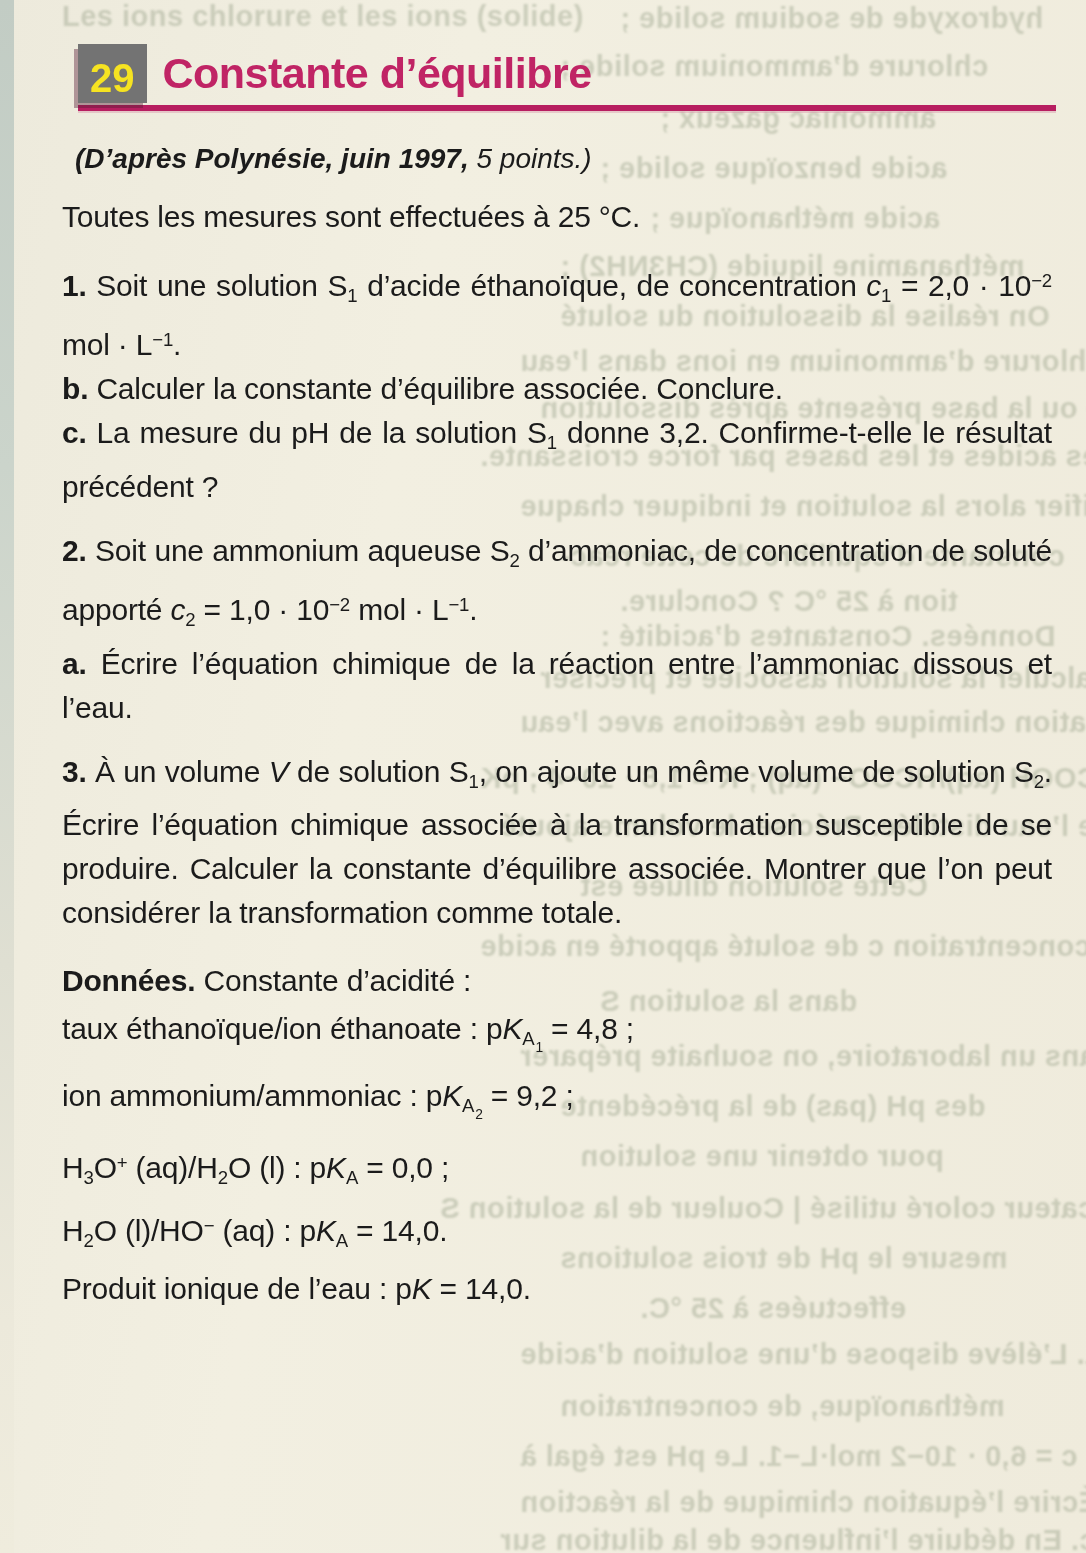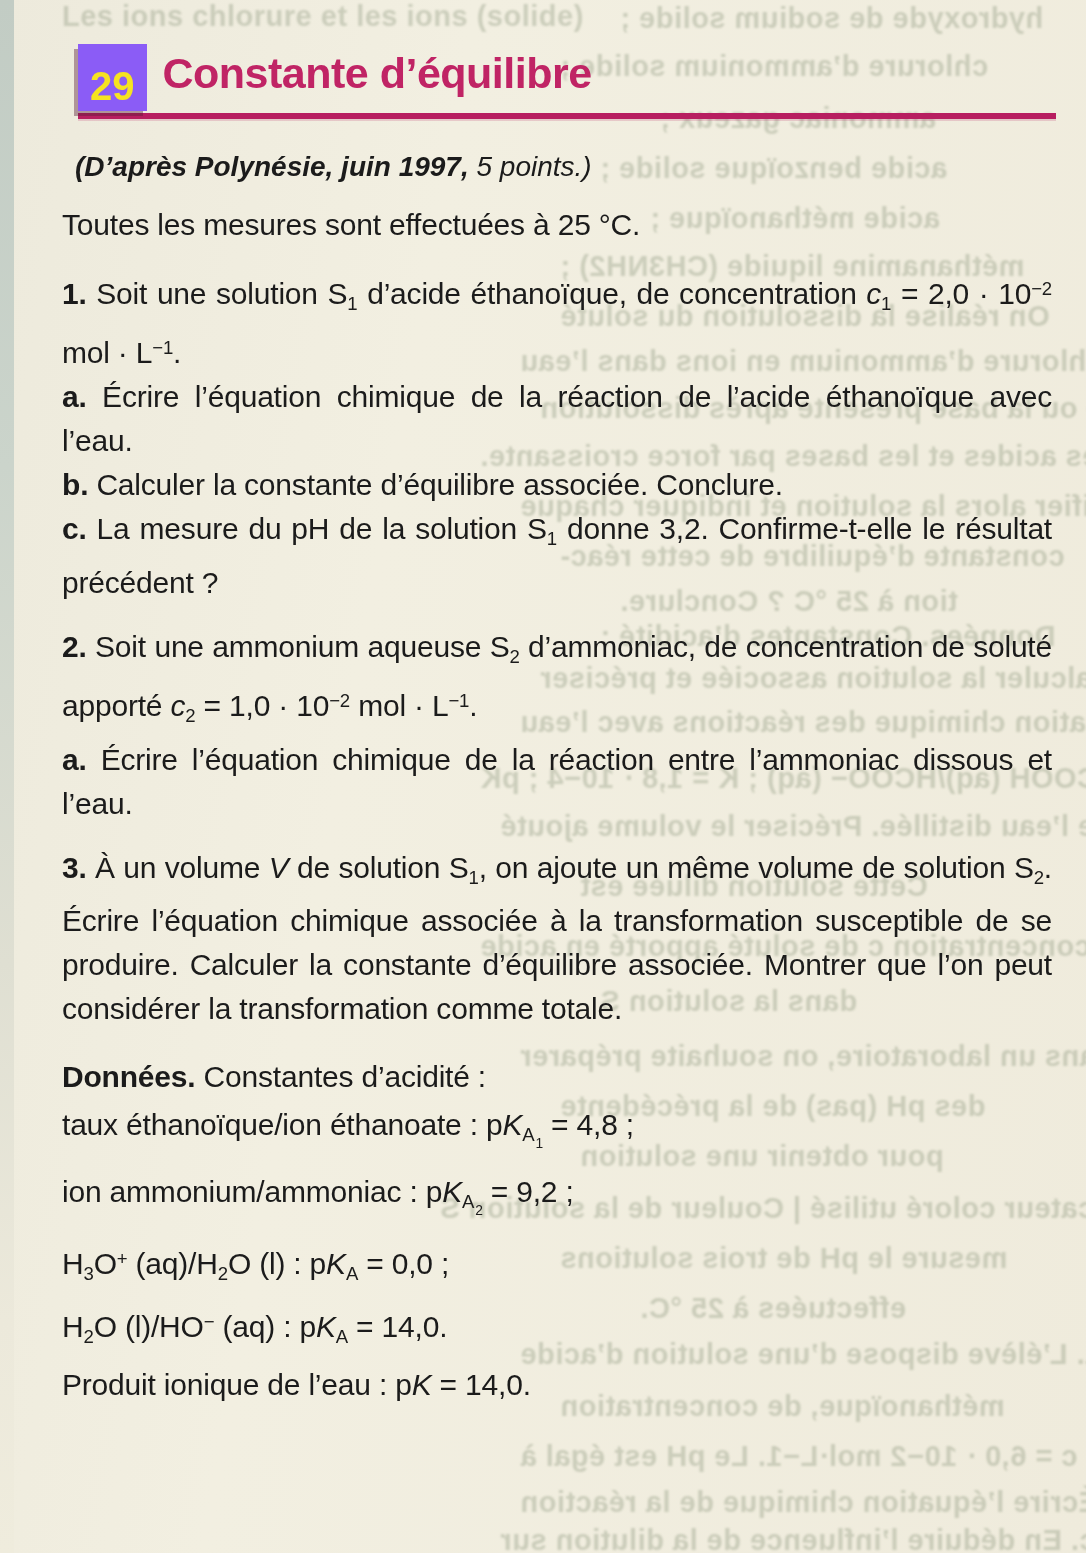--- a/index.html
+++ b/index.html
@@ -32,34 +32,34 @@
   }
   .ghost-line.mirrored { transform: scaleX(-1); }
 
   .content { position: absolute; left: 62px; top: 0; width: 990px; z-index: 2; }
 
   
   .exercise-header { margin: 44px 0 0 16px; }
   .header-row { display: flex; align-items: flex-end; }
   .exercise-number {
     display: inline-block;
-    background: #8b5cf6;
+    background: #737373;
     color: #f6e321;
     font-weight: bold;
     font-size: 40px;
     line-height: 1;
-    padding: 22px 12px 5px 12px;
+    padding: 14px 12px 5px 12px;
     box-shadow: -4px 5px 0 rgba(88, 28, 56, 0.42);
   }
   .exercise-title {
     color: #c02465;
     font-weight: bold;
     font-size: 43px;
     line-height: 1;
-    margin: 0 0 16px 16px;
+    margin: 0 0 8px 16px;
     letter-spacing: -0.5px;
   }
   .header-rule {
     width: 978px; height: 6px;
     background: #b71e60;
     margin-top: 2px;
     box-shadow: 0 2px 0 rgba(183, 30, 96, 0.18);
   }
 
   .source-line {
@@ -137,29 +137,28 @@
       <h1 class="exercise-title">Constante d’équilibre</h1>
     </div>
     <div class="header-rule"></div>
   </div>
 
   <div class="source-line"><span class="seg-bi">(D’après Polynésie, juin 1997,</span><span class="seg-i"> 5 points.)</span></div>
 
   <div class="body-text">
     <p class="para gap-sm"><span>Toutes les mesures sont effectuées à 25 °C.</span></p>
     <p class="para gap-lg"><span class="seg-b">1.</span><span> Soit une solution S</span><span class="seg-sub">1</span><span> d’acide éthanoïque, de concentration </span><span class="seg-i">c</span><span class="seg-sub">1</span><span> = 2,0 · 10</span><span class="seg-sup">−2</span><span> mol · L</span><span class="seg-sup">−1</span><span>.</span></p>
-    <p class="para gap-sm"><span class="seg-b">a.</span><span> Écrire l’équation chimique de la réaction de l’acide éthanoïque avec l’eau.</span></p>
     <p class="para gap-sm"><span class="seg-b">b.</span><span> Calculer la constante d’équilibre associée. Conclure.</span></p>
     <p class="para gap-sm"><span class="seg-b">c.</span><span> La mesure du pH de la solution S</span><span class="seg-sub">1</span><span> donne 3,2. Confirme-t-elle le résultat précédent ?</span></p>
     <p class="para gap-lg"><span class="seg-b">2.</span><span> Soit une ammonium aqueuse S</span><span class="seg-sub">2</span><span> d’ammoniac, de concentration de soluté apporté </span><span class="seg-i">c</span><span class="seg-sub">2</span><span> = 1,0 · 10</span><span class="seg-sup">−2</span><span> mol · L</span><span class="seg-sup">−1</span><span>.</span></p>
     <p class="para gap-sm"><span class="seg-b">a.</span><span> Écrire l’équation chimique de la réaction entre l’ammoniac dissous et l’eau.</span></p>
     <p class="para gap-lg"><span class="seg-b">3.</span><span> À un volume </span><span class="seg-i">V</span><span> de solution S</span><span class="seg-sub">1</span><span>, on ajoute un même volume de solution S</span><span class="seg-sub">2</span><span>. Écrire l’équation chimique associée à la transformation susceptible de se produire. Calculer la constante d’équilibre associée. Montrer que l’on peut considérer la transformation comme totale.</span></p>
 
     <div class="donnees">
-      <p class="para"><span class="seg-b">Données.</span><span> Constantes d’acidité :</span></p>
+      <p class="para"><span class="seg-b">Données.</span><span> Constante d’acidité :</span></p>
       <p class="para"><span>taux éthanoïque/ion éthanoate : p</span><span class="seg-i">K</span><span class="seg-sub">A</span><span class="seg-subsub">1</span><span> = 4,8 ;</span></p>
       <p class="para"><span>ion ammonium/ammoniac : p</span><span class="seg-i">K</span><span class="seg-sub">A</span><span class="seg-subsub">2</span><span> = 9,2 ;</span></p>
       <p class="para"><span>H</span><span class="seg-sub">3</span><span>O</span><span class="seg-sup">+</span><span> (aq)/H</span><span class="seg-sub">2</span><span>O (l) : p</span><span class="seg-i">K</span><span class="seg-sub">A</span><span> = 0,0 ;</span></p>
       <p class="para"><span>H</span><span class="seg-sub">2</span><span>O (l)/HO</span><span class="seg-sup">−</span><span> (aq) : p</span><span class="seg-i">K</span><span class="seg-sub">A</span><span> = 14,0.</span></p>
       <p class="para"><span>Produit ionique de l’eau : p</span><span class="seg-i">K</span><span> = 14,0.</span></p>
     </div>
   </div>
 
 </div>
 

